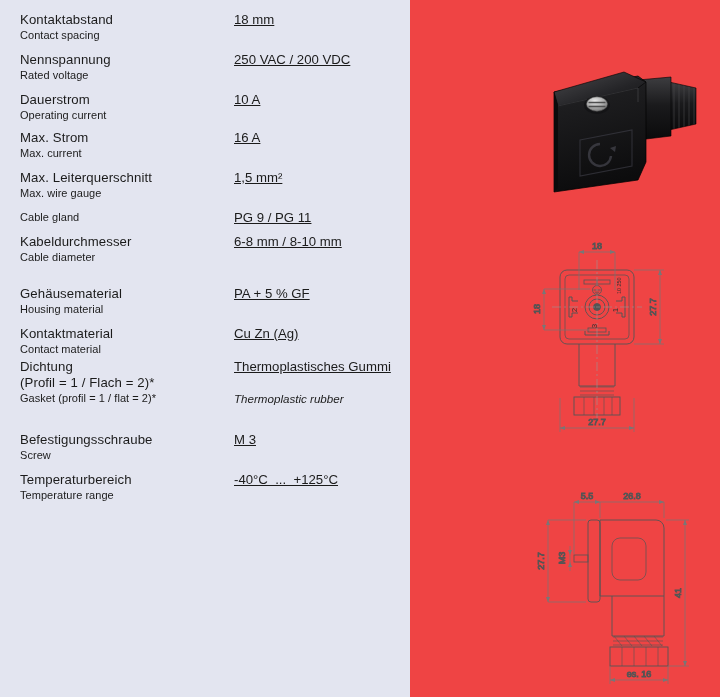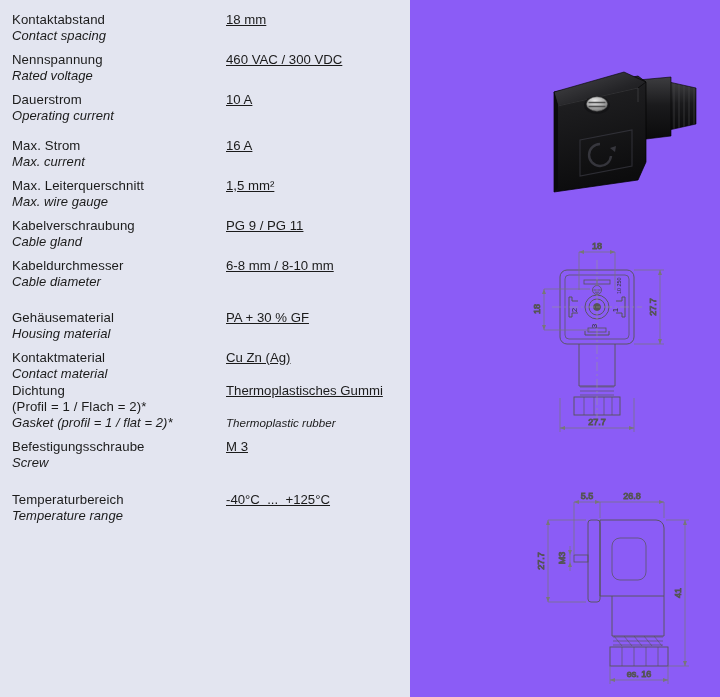--- a/index.html
+++ b/index.html
@@ -18,36 +18,35 @@
 
   
   #spec-panel {
     position: absolute;
     left: 0;
     top: 0;
     width: 410px;
     height: 697px;
     background: #e3e5f0;
     box-sizing: border-box;
-    padding: 12px 0 0 12px;
+    padding: 12px 0 0 20px;
   }
   .spec-row {
     position: relative;
     margin-bottom: 7px;
   }
   .spec-label-de {
     font-size: 13.2px;
     line-height: 16px;
     letter-spacing: 0.1px;
     white-space: pre;
   }
   .spec-label-en {
-    font-size: 13px;
+    font-size: 11px;
     line-height: 15px;
-    font-style: italic;
     letter-spacing: 0.05px;
     white-space: pre;
   }
   .spec-value-de {
     position: absolute;
     left: 214px;
     top: 0;
     font-size: 13.2px;
     line-height: 16px;
     white-space: pre;
@@ -63,21 +62,21 @@
     text-align: center;
   }
 
   
   #right-col {
     position: absolute;
     left: 410px;
     top: 0;
     width: 310px;
     height: 697px;
-    background: #8b5cf6;
+    background: #ef4444;
   }
 
   
   #product-photo {
     position: absolute;
     left: 118px;
     top: 62px;
     width: 178px;
     height: 150px;
   }
@@ -96,75 +95,74 @@
 
   <div class="spec-row" style="margin-bottom:9px">
     <div class="spec-label-de">Kontaktabstand</div>
     <div class="spec-label-en">Contact spacing</div>
     <div class="spec-value-de">18 mm</div>
   </div>
 
   <div class="spec-row" style="margin-bottom:9px">
     <div class="spec-label-de">Nennspannung</div>
     <div class="spec-label-en">Rated voltage</div>
-    <div class="spec-value-de">460 VAC / 300 VDC</div>
-  </div>
-
-  <div class="spec-row" style="margin-bottom:15px">
+    <div class="spec-value-de">250 VAC / 200 VDC</div>
+  </div>
+
+  <div class="spec-row" style="margin-bottom:7px">
     <div class="spec-label-de">Dauerstrom</div>
     <div class="spec-label-en">Operating current</div>
     <div class="spec-value-de">10 A</div>
   </div>
 
   <div class="spec-row" style="margin-bottom:9px">
     <div class="spec-label-de">Max. Strom</div>
     <div class="spec-label-en">Max. current</div>
     <div class="spec-value-de">16 A</div>
   </div>
 
   <div class="spec-row" style="margin-bottom:9px">
     <div class="spec-label-de">Max. Leiterquerschnitt</div>
     <div class="spec-label-en">Max. wire gauge</div>
     <div class="spec-value-de">1,5 mm²</div>
   </div>
 
   <div class="spec-row" style="margin-bottom:9px">
-    <div class="spec-label-de">Kabelverschraubung</div>
     <div class="spec-label-en">Cable gland</div>
     <div class="spec-value-de">PG 9 / PG 11</div>
   </div>
 
   <div class="spec-row" style="margin-bottom:21px">
     <div class="spec-label-de">Kabeldurchmesser</div>
     <div class="spec-label-en">Cable diameter</div>
     <div class="spec-value-de">6-8 mm / 8-10 mm</div>
   </div>
 
 
   <div class="spec-row" style="margin-bottom:9px">
     <div class="spec-label-de">Gehäusematerial</div>
     <div class="spec-label-en">Housing material</div>
-    <div class="spec-value-de">PA + 30 % GF</div>
+    <div class="spec-value-de">PA + 5 % GF</div>
   </div>
 
   <div class="spec-row" style="margin-bottom:2px">
     <div class="spec-label-de">Kontaktmaterial</div>
     <div class="spec-label-en">Contact material</div>
     <div class="spec-value-de">Cu Zn (Ag)</div>
   </div>
 
-  <div class="spec-row" style="margin-bottom:9px">
+  <div class="spec-row" style="margin-bottom:26px">
     <div class="spec-label-de">Dichtung
 (Profil = 1 / Flach = 2)*</div>
     <div class="spec-label-en">Gasket (profil = 1 / flat = 2)*</div>
     <div class="spec-value-de">Thermoplastisches Gummi</div>
     <div class="spec-value-en" style="top:32px">Thermoplastic rubber</div>
   </div>
 
-  <div class="spec-row" style="margin-bottom:22px">
+  <div class="spec-row" style="margin-bottom:9px">
     <div class="spec-label-de">Befestigungsschraube</div>
     <div class="spec-label-en">Screw</div>
     <div class="spec-value-de">M 3</div>
   </div>
 
   <div class="spec-row">
     <div class="spec-label-de">Temperaturbereich</div>
     <div class="spec-label-en">Temperature range</div>
     <div class="spec-value-de">-40°C  ...  +125°C</div>
   </div>

